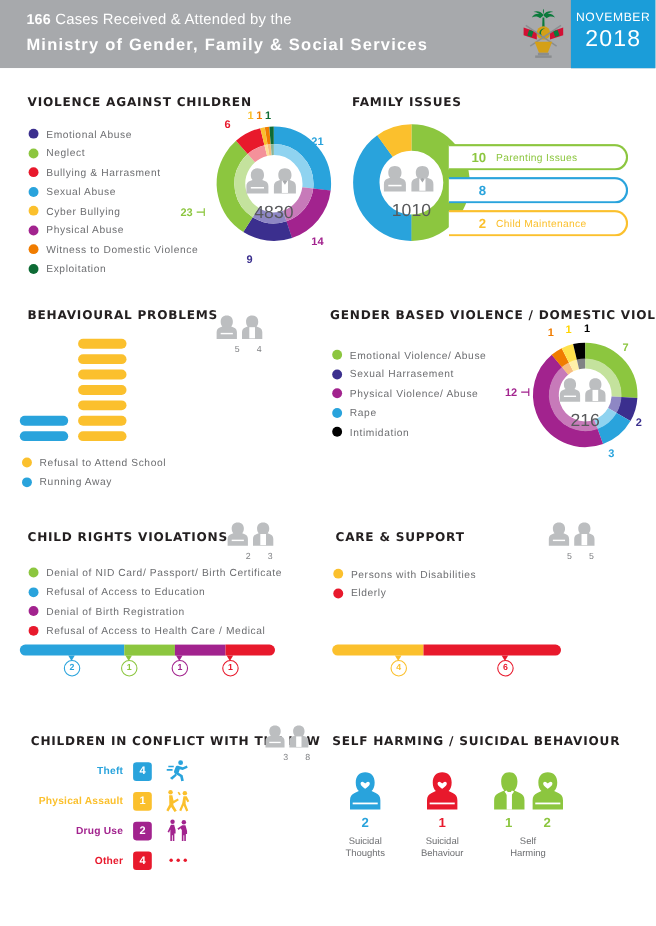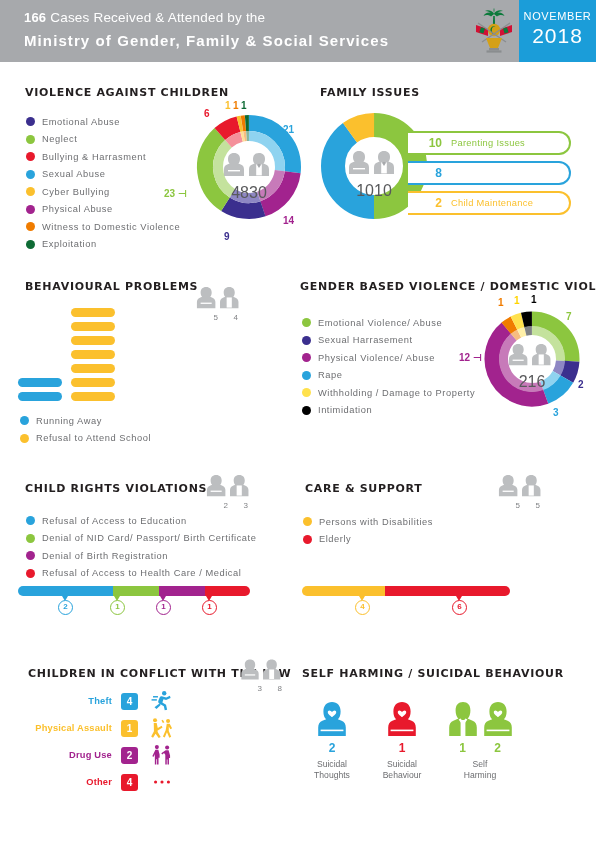--- a/index.html
+++ b/index.html
@@ -272,26 +272,26 @@
 <div class="bbar" style="left:71px;top:350px;width:44px;background:#fbc02d;"></div>
 <div class="bbar" style="left:71px;top:364px;width:44px;background:#fbc02d;"></div>
 <div class="bbar" style="left:71px;top:378px;width:44px;background:#fbc02d;"></div>
 <div class="bbar" style="left:71px;top:392px;width:44px;background:#fbc02d;"></div>
 
 <div class="bbar" style="left:18px;top:378px;width:44px;background:#29a3dc;"></div>
 <div class="bbar" style="left:18px;top:392px;width:44px;background:#29a3dc;"></div>
 
 <div class="legend" style="left:20px;top:412px;">
   <div class="leg-row">
+      <span class="dot" style="background:#fbc02d"></span>
+      <span class="leg-lbl">Refusal to Attend School</span>
+    </div>
+  <div class="leg-row">
       <span class="dot" style="background:#29a3dc"></span>
       <span class="leg-lbl">Running Away</span>
-    </div>
-  <div class="leg-row">
-      <span class="dot" style="background:#fbc02d"></span>
-      <span class="leg-lbl">Refusal to Attend School</span>
     </div>
 </div>
 
 <div class="people" style="left:196px;top:284px;width:60px;">
   <svg width="48" height="28" viewBox="0 0 52 30">
     <g fill="#bcbec0">
       <path d="M11 3 C7 3 5 5.5 5 9 C5 11 5.6 12.6 6.6 13.6 L4.2 14.6 C2 15.5 1 17 1 19.4 L1 26 L21 26 L21 19.4 C21 17 20 15.5 17.8 14.6 L15.4 13.6 C16.4 12.6 17 11 17 9 C17 5.5 15 3 11 3 Z"></path>
       <path d="M36 3 C32 3 30 5.5 30 9 C30 11 30.6 12.6 31.6 13.6 L29.2 14.6 C27 15.5 26 17 26 19.4 L26 26 L46 26 L46 19.4 C46 17 45 15.5 42.8 14.6 L40.4 13.6 C41.4 12.6 42 11 42 9 C42 5.5 40 3 36 3 Z"></path>
     </g>
     <g fill="#ffffff">
@@ -315,24 +315,20 @@
       <span class="dot" style="background:#3b2f8e"></span>
       <span class="leg-lbl">Sexual Harrasement</span>
     </div>
   <div class="leg-row">
       <span class="dot" style="background:#a2238e"></span>
       <span class="leg-lbl">Physical Violence/ Abuse</span>
     </div>
   <div class="leg-row">
       <span class="dot" style="background:#29a3dc"></span>
       <span class="leg-lbl">Rape</span>
-    </div>
-  <div class="leg-row">
-      <span class="dot" style="background:#ffe14d"></span>
-      <span class="leg-lbl">Withholding / Damage to Property</span>
     </div>
   <div class="leg-row">
       <span class="dot" style="background:#000000"></span>
       <span class="leg-lbl">Intimidation</span>
     </div>
 </div>
 
 <div class="donut" style="left:478px;top:305px;width:108px;height:108px;">
   <svg width="108" height="108" viewBox="0 0 108 108">
     <g transform="translate(54,54)">
@@ -396,26 +392,26 @@
         <rect x="33.2" y="14.4" width="5.6" height="11"></rect>
       </g>
   </svg>
   <div class="nums">
     <span>2</span><span>3</span>
   </div>
 </div>
 
 <div class="legend" style="left:26px;top:512px;">
   <div class="leg-row">
+      <span class="dot" style="background:#8cc63f"></span>
+      <span class="leg-lbl">Denial of NID Card/ Passport/ Birth Certificate</span>
+    </div>
+  <div class="leg-row">
       <span class="dot" style="background:#29a3dc"></span>
       <span class="leg-lbl">Refusal of Access to Education</span>
-    </div>
-  <div class="leg-row">
-      <span class="dot" style="background:#8cc63f"></span>
-      <span class="leg-lbl">Denial of NID Card/ Passport/ Birth Certificate</span>
     </div>
   <div class="leg-row">
       <span class="dot" style="background:#a2238e"></span>
       <span class="leg-lbl">Denial of Birth Registration</span>
     </div>
   <div class="leg-row">
       <span class="dot" style="background:#e8192c"></span>
       <span class="leg-lbl">Refusal of Access to Health Care / Medical</span>
     </div>
 </div>

